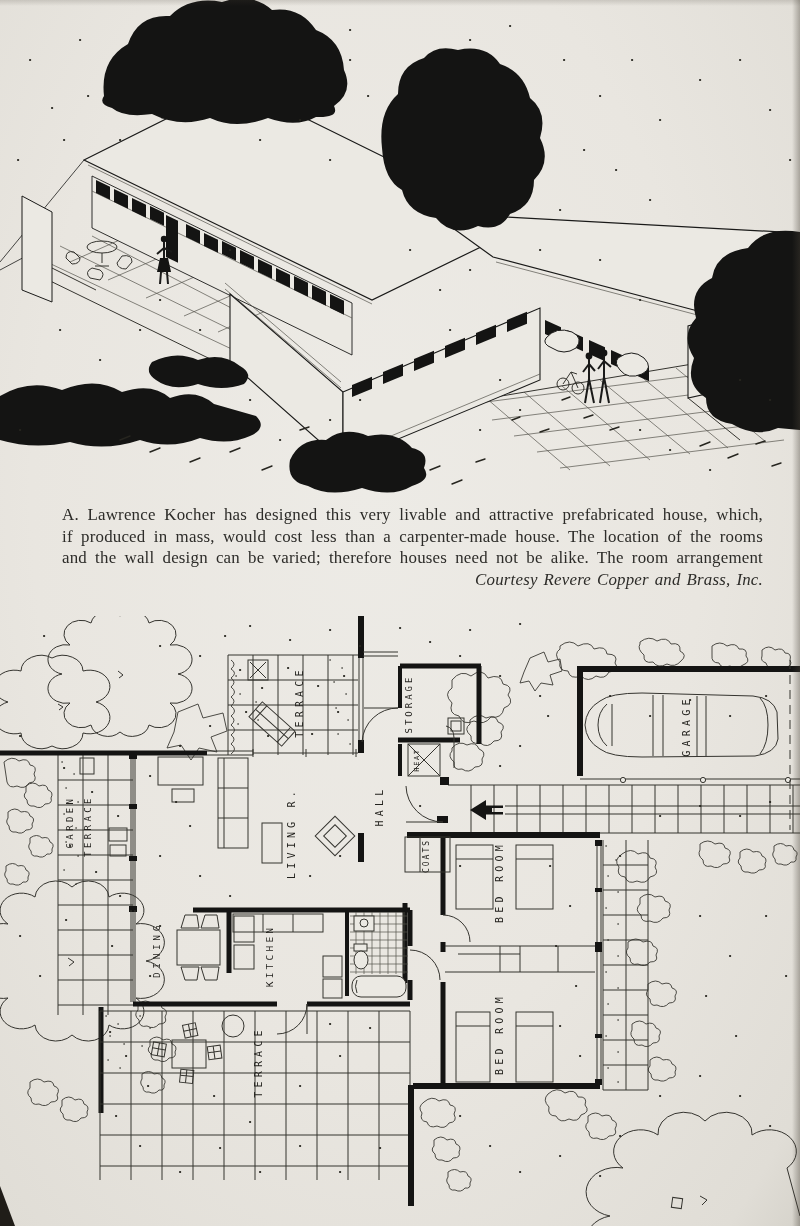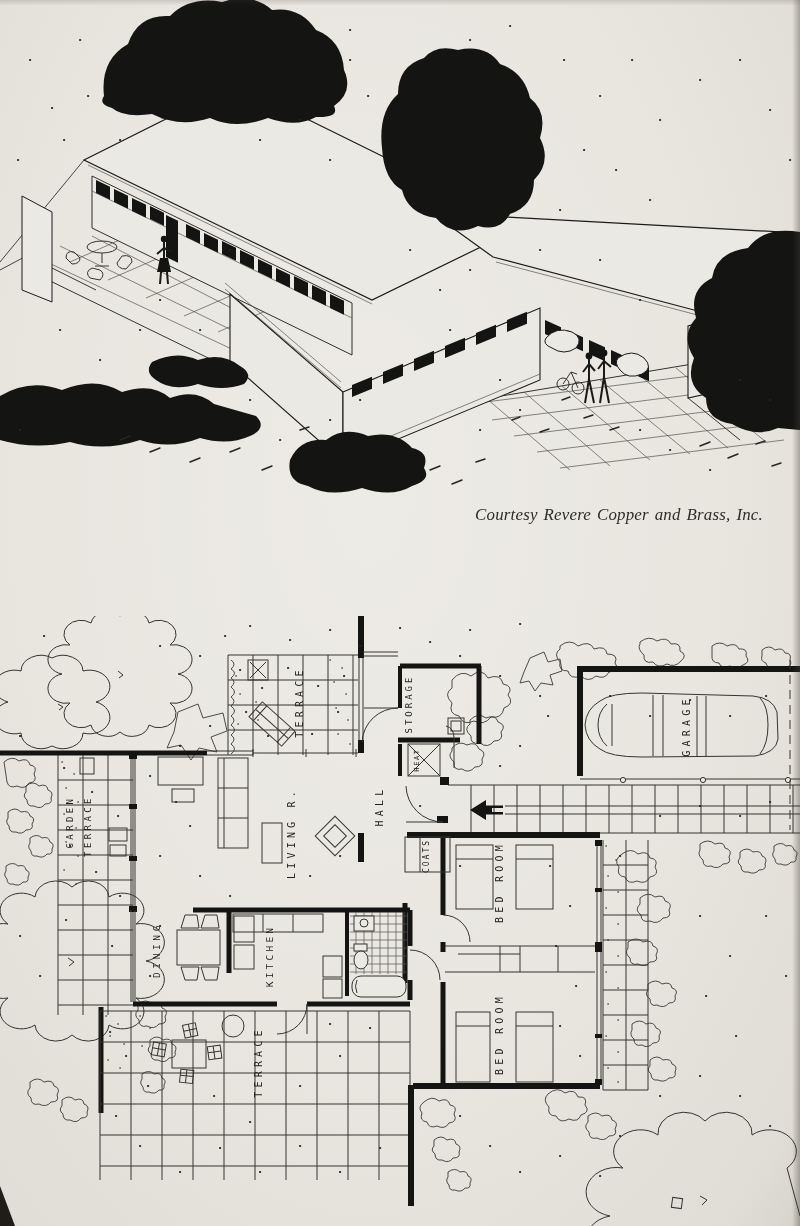--- a/index.html
+++ b/index.html
@@ -153,20 +153,23 @@
     </g>
 
     <g class="dots-s">
       <path d="M120,440 l10,-4 M150,452 l10,-4 M190,462 l10,-4 M230,452 l10,-4 M262,470 l10,-4 M300,430 l9,-3 M430,470 l10,-4 M452,484 l10,-4 M476,462 l9,-3 M512,420 l8,-3 M540,432 l9,-3 M562,400 l8,-3 M584,418 l9,-3 M610,430 l9,-3 M700,446 l10,-4 M728,458 l10,-4 M756,444 l9,-3 M772,466 l9,-3"></path>
     </g>
 
     <path class="dots" d="M30,60h.2 M52,108h.2 M18,160h.2 M64,140h.2 M88,96h.2 M120,140h.2 M350,60h.2 M368,96h.2 M564,60h.2 M600,96h.2 M632,60h.2 M660,120h.2 M700,80h.2 M740,60h.2 M770,110h.2 M790,160h.2 M584,150h.2 M616,170h.2 M650,200h.2 M560,210h.2 M260,140h.2 M300,120h.2 M330,160h.2 M410,250h.2 M440,290h.2 M470,270h.2 M540,250h.2 M600,260h.2 M640,300h.2 M60,330h.2 M100,360h.2 M140,330h.2 M250,400h.2 M450,330h.2 M500,380h.2 M520,410h.2 M480,430h.2 M740,380h.2 M770,400h.2 M640,430h.2 M670,450h.2 M330,420h.2 M360,400h.2 M160,300h.2 M200,330h.2 M230,250h.2 M20,430h.2 M280,440h.2 M710,470h.2 M470,40h.2 M510,26h.2 M350,30h.2 M80,40h.2"></path>
   </svg>
 
   <div class="caption">
+    <div class="cap-line">A. Lawrence Kocher has designed this very livable and attractive prefabricated house, which,</div>
+    <div class="cap-line">if produced in mass, would cost less than a carpenter-made house.  The location of the rooms</div>
+    <div class="cap-line">and the wall design can be varied; therefore houses need not be alike.  The room arrangement</div>
     <div class="cap-credit">Courtesy Revere Copper and Brass, Inc.</div>
   </div>
 
   <svg class="plan" width="800" height="610" viewBox="0 0 800 610">
 
     <g>
       <path class="thin" d="M178,58 A17,14 0 0 1 170,87 A17,14 0 0 1 149,109 A17,14 0 0 1 120,116 A17,14 0 0 1 91,109 A17,14 0 0 1 70,87 A17,14 0 0 1 62,58 A17,14 0 0 1 70,29 A17,14 0 0 1 91,7 A17,14 0 0 1 120,0 A17,14 0 0 1 149,7 A17,14 0 0 1 170,29 A17,14 0 0 1 178,58 Z"></path>
       <path class="thin" d="M96,86 A20,16 0 0 1 83,117 A20,16 0 0 1 52,130 A20,16 0 0 1 21,117 A20,16 0 0 1 8,86 A20,16 0 0 1 21,55 A20,16 0 0 1 52,42 A20,16 0 0 1 83,55 A20,16 0 0 1 96,86 Z"></path>
       <path class="thin" d="M118,55 l5,4 -4,3 M58,88 l5,3 -4,3"></path>
       <path class="thin" d="M146,345 A21,17 0 0 1 136,382 A21,17 0 0 1 109,409 A21,17 0 0 1 72,419 A21,17 0 0 1 35,409 A21,17 0 0 1 8,382 A21,17 0 0 1 -2,345 A21,17 0 0 1 8,308 A21,17 0 0 1 35,281 A21,17 0 0 1 72,271 A21,17 0 0 1 109,281 A21,17 0 0 1 136,308 A21,17 0 0 1 146,345 Z"></path>

